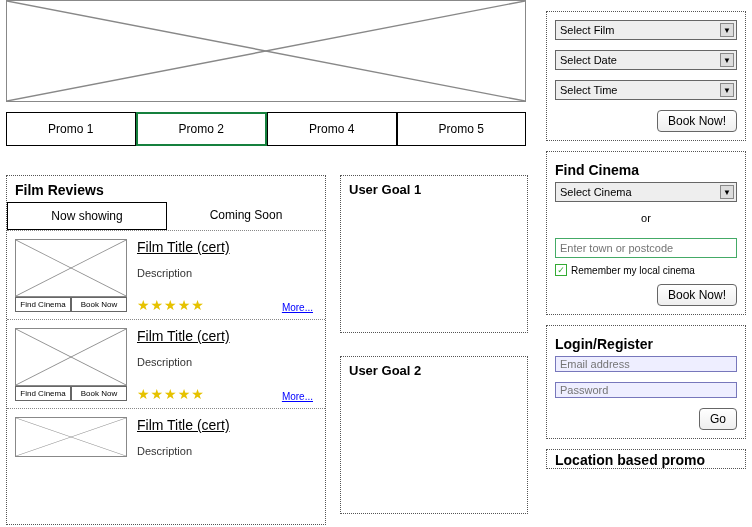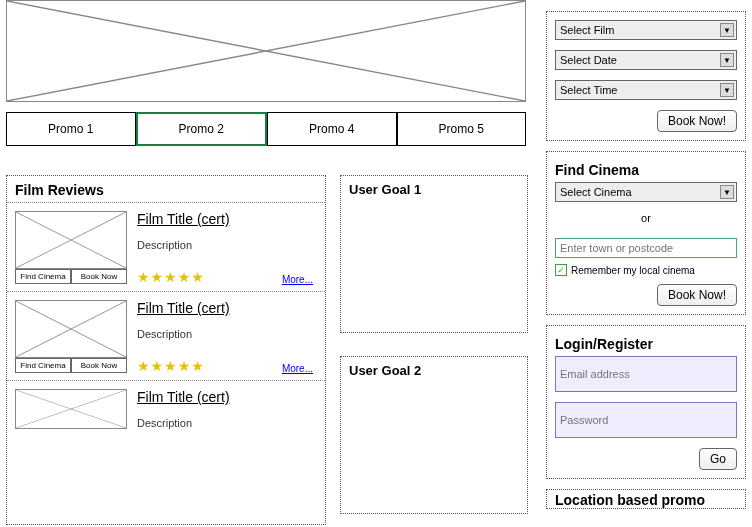--- a/index.html
+++ b/index.html
@@ -75,21 +75,21 @@
 }
 .btn {
   border: 1px solid #666; border-radius: 4px; padding: 3px 10px; font-size: 12px;
   background: linear-gradient(#fff,#eee); cursor: pointer; float: right;
 }
 .clearfix::after { content: ""; display: table; clear: both; }
 .or { text-align: center; font-size: 11px; margin: 6px 0; }
 .chk { display: flex; align-items: center; gap: 4px; font-size: 10px; margin: 6px 0 8px 0; }
 .chkbox { width: 12px; height: 12px; border: 1px solid #3a3; display: flex; align-items: center; justify-content: center; color: #3a3; font-size: 9px; }
 .login-field {
-  width: 100%; height: 36px; border: 1px solid #77b; background: #eef; padding: 0 4px;
+  width: 100%; height: 16px; border: 1px solid #77b; background: #eef; padding: 0 4px;
   font-size: 11px; color: #555; margin-bottom: 10px;
 }
 </style>
 </head>
 <body>
 
 <div class="main-left">
   <div class="hero">
     <div class="big xbox xbox-border">
       <svg viewBox="0 0 100 100" preserveAspectRatio="none">
@@ -101,20 +101,24 @@
       <div class="promo solid">Promo 1</div>
       <div class="promo solid selected">Promo 2</div>
       <div class="promo solid">Promo 4</div>
       <div class="promo solid">Promo 5</div>
     </div>
   </div>
 </div>
 
 <div class="reviews dotted">
   <div class="panel-title">Film Reviews</div>
+  <div class="tabs">
+    <div class="tab active">Now showing</div>
+    <div class="tab inactive">Coming Soon</div>
+  </div>
 
   <div class="film">
     <div class="thumb-col">
       <div class="thumb xbox xbox-border">
         <svg viewBox="0 0 100 100" preserveAspectRatio="none">
             <line x1="0" y1="0" x2="100" y2="100"></line>
             <line x1="100" y1="0" x2="0" y2="100"></line>
           </svg>
       </div>
       <div class="btnpair">

